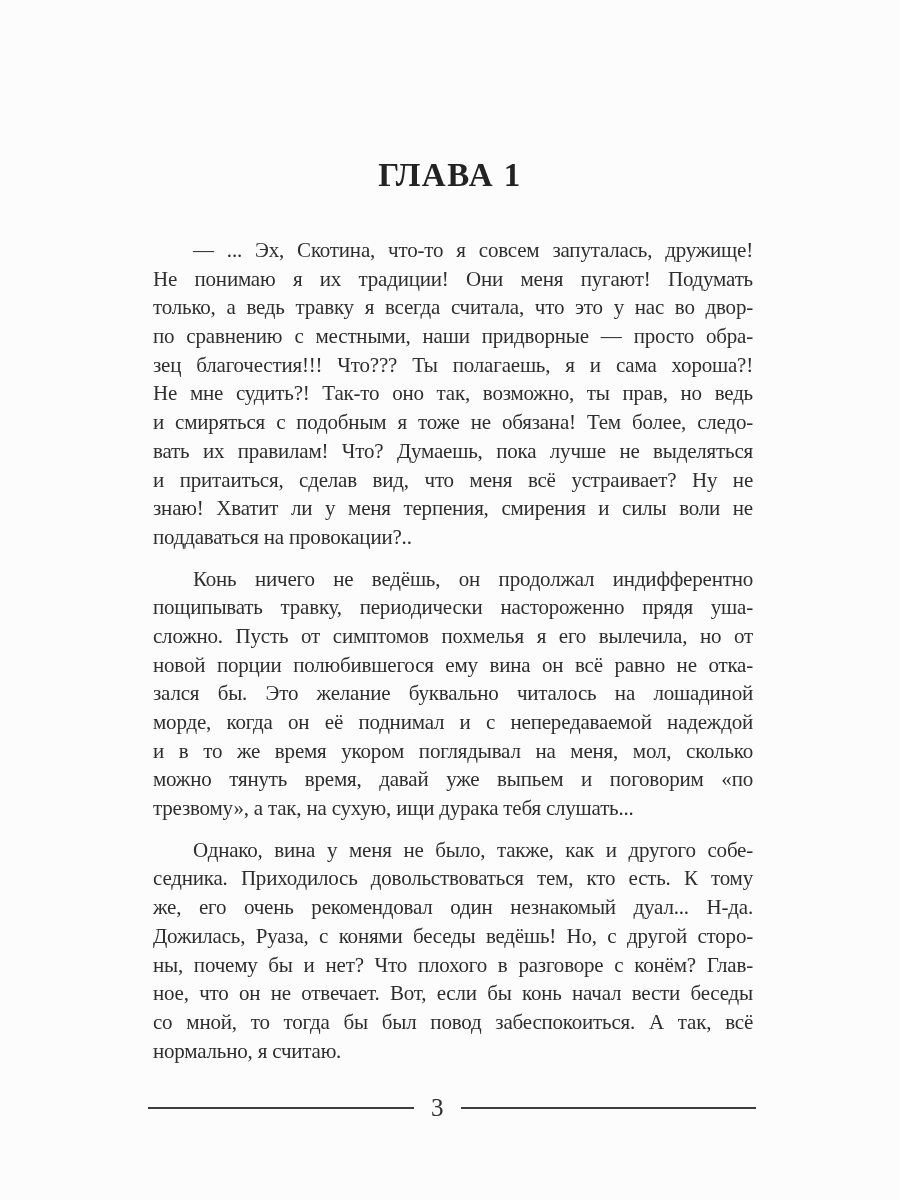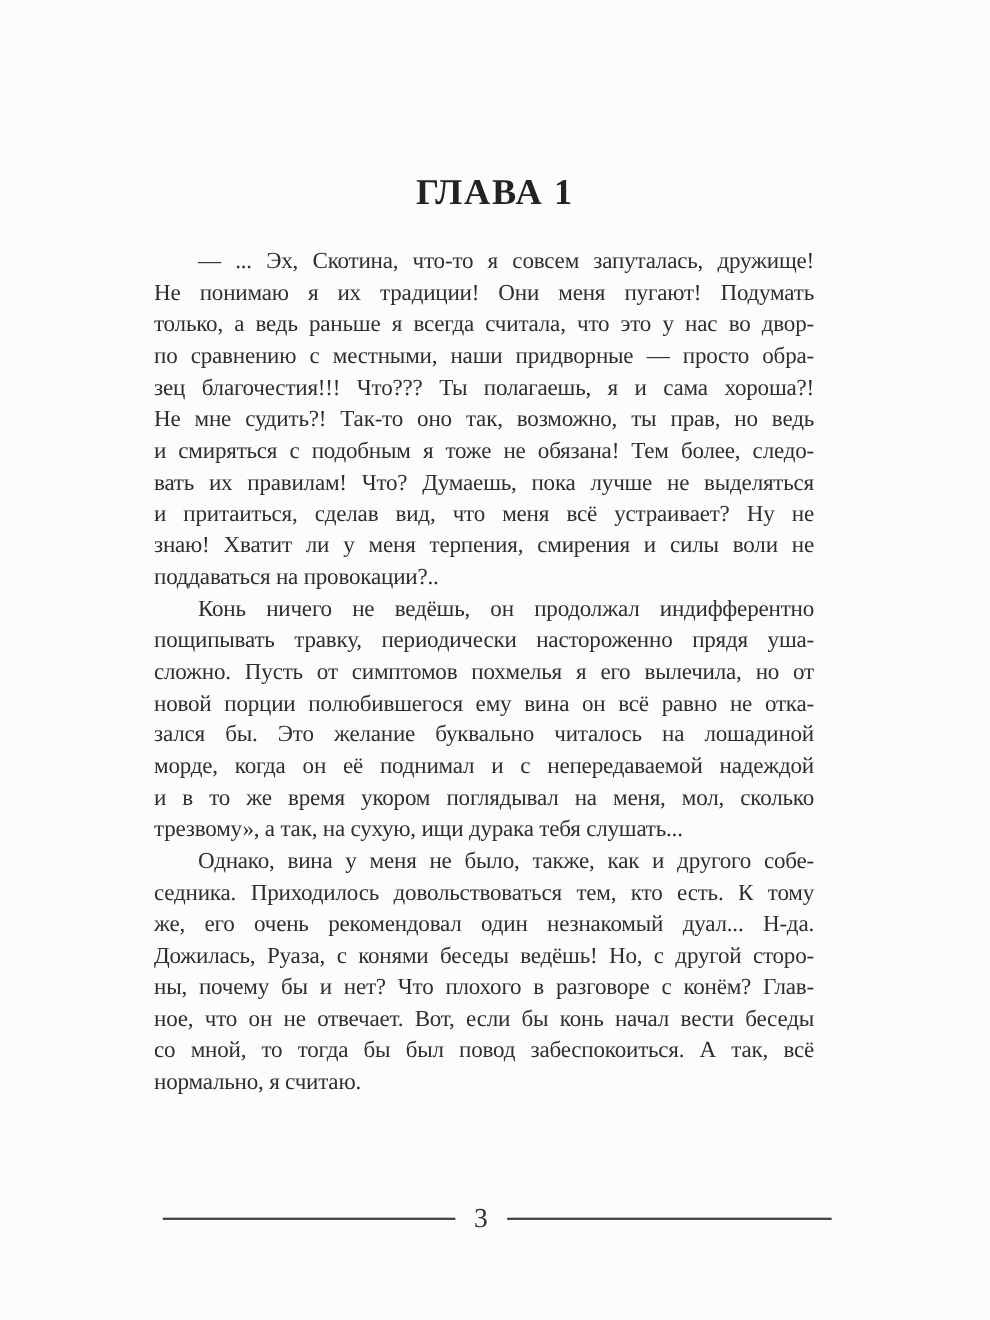--- a/index.html
+++ b/index.html
@@ -38,21 +38,21 @@
     color: var(--title);
     line-height: 34px;
   }
   .text-body {
     position: absolute;
     top: 223px;
     left: 140px;
     width: 600px;
   }
   .paragraph {
-    margin: 0;
+    margin: 13px;
     padding: 0;
   }
   .text-line {
     width: 600px;
     line-height: 28.7px;
     height: 28.7px;
     font-size: 21px;
     letter-spacing: -0.2px;
     text-align: justify;
     text-align-last: justify;
@@ -97,38 +97,39 @@
 <body>
 
 <div class="page">
 
   <div class="chapter-title">ГЛАВА 1</div>
 
   <div class="text-body">
       <div class="paragraph">
         <div class="text-line para-first">— ... Эх, Скотина, что-то я совсем запуталась, дружище!</div>
         <div class="text-line">Не понимаю я их традиции! Они меня пугают! Подумать</div>
-        <div class="text-line">только, а ведь раньше я всегда считала, что это у нас во двор-</div>
+        <div class="text-line">только, а ведь травку я всегда считала, что это у нас во двор-</div>
         <div class="text-line">по сравнению с местными, наши придворные — просто обра-</div>
         <div class="text-line">зец благочестия!!! Что??? Ты полагаешь, я и сама хороша?!</div>
         <div class="text-line">Не мне судить?! Так-то оно так, возможно, ты прав, но ведь</div>
         <div class="text-line">и смиряться с подобным я тоже не обязана! Тем более, следо-</div>
         <div class="text-line">вать их правилам! Что? Думаешь, пока лучше не выделяться</div>
         <div class="text-line">и притаиться, сделав вид, что меня всё устраивает? Ну не</div>
         <div class="text-line">знаю! Хватит ли у меня терпения, смирения и силы воли не</div>
         <div class="text-line para-last">поддаваться на провокации?..</div>
       </div>
       <div class="paragraph">
         <div class="text-line para-first">Конь ничего не ведёшь, он продолжал индифферентно</div>
         <div class="text-line">пощипывать травку, периодически настороженно прядя уша-</div>
         <div class="text-line">сложно. Пусть от симптомов похмелья я его вылечила, но от</div>
         <div class="text-line">новой порции полюбившегося ему вина он всё равно не отка-</div>
         <div class="text-line">зался бы. Это желание буквально читалось на лошадиной</div>
         <div class="text-line">морде, когда он её поднимал и с непередаваемой надеждой</div>
         <div class="text-line">и в то же время укором поглядывал на меня, мол, сколько</div>
+        <div class="text-line">можно тянуть время, давай уже выпьем и поговорим «по</div>
         <div class="text-line para-last">трезвому», а так, на сухую, ищи дурака тебя слушать...</div>
       </div>
       <div class="paragraph">
         <div class="text-line para-first">Однако, вина у меня не было, также, как и другого собе-</div>
         <div class="text-line">седника. Приходилось довольствоваться тем, кто есть. К тому</div>
         <div class="text-line">же, его очень рекомендовал один незнакомый дуал... Н-да.</div>
         <div class="text-line">Дожилась, Руаза, с конями беседы ведёшь! Но, с другой сторо-</div>
         <div class="text-line">ны, почему бы и нет? Что плохого в разговоре с конём? Глав-</div>
         <div class="text-line">ное, что он не отвечает. Вот, если бы конь начал вести беседы</div>
         <div class="text-line">со мной, то тогда бы был повод забеспокоиться. А так, всё</div>

